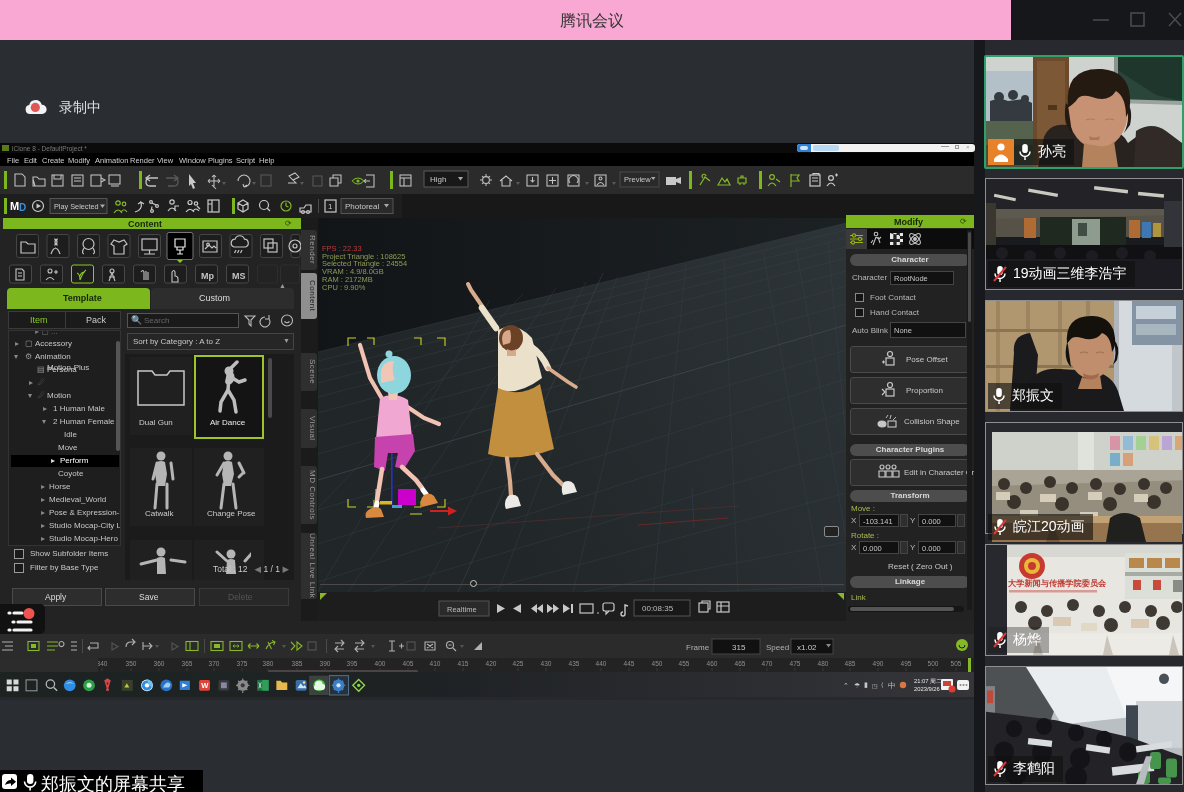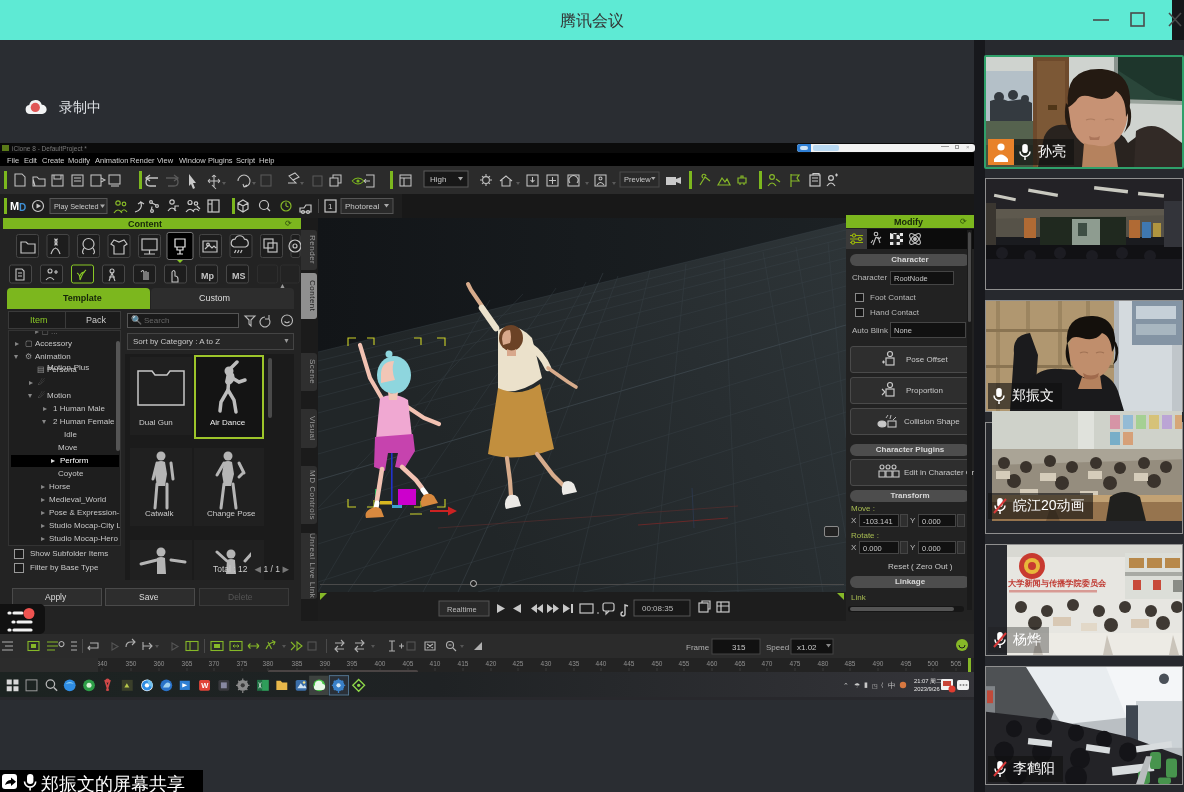--- a/index.html
+++ b/index.html
@@ -1,20 +1,20 @@
 <!DOCTYPE html>
 <html><head>
 <meta charset="utf-8">
 <style>
 html,body{margin:0;padding:0;background:#000;}
 *{box-sizing:border-box;}
 #app{position:relative;width:1184px;height:792px;overflow:hidden;font-family:"Liberation Sans",sans-serif;background:#16171a;}
 .abs{position:absolute;}
 
-#titlebar{left:0;top:0;width:1172px;height:40px;background:#5eead4;}
+#titlebar{left:0;top:0;width:1011px;height:40px;background:#f9a8d4;}
 #titlebar .t{left:560px;top:11px;font-size:16px;color:#333;}
 
 #mainbg{left:0;top:40px;width:974px;height:752px;background:#2a2d32;}
 #sharebg{left:0;top:143px;width:974px;height:557px;background:#232323;}
 #sidebar{left:974px;top:40px;width:210px;height:752px;background:#27292e;}
 .vtab{left:0;width:16px;background:#2f2f2f;border-radius:0 3px 3px 0;color:#9a9a9a;font-size:8px;writing-mode:vertical-rl;text-align:center;letter-spacing:0.5px;}
 .vtab.sel{background:#8f8f8f;color:#1d1d1d;}
 .mysec{left:4px;width:120px;height:12px;background:#4d4d4d;border-radius:6px;color:#d8d8d8;font-size:8px;font-weight:bold;text-align:center;line-height:12px;}
 .mybtn{left:4px;width:120px;height:27px;background:#2e2e2e;border:1px solid #4a4a4a;border-radius:3px;}
 .fld{background:#111;border:1px solid #454545;color:#c8c8c8;font-size:7.5px;line-height:13px;padding-left:3px;}
@@ -449,20 +449,21 @@
       </g>
       <g stroke="#49545c" stroke-width="0.7" opacity="0.55">
         <path d="M0 262 L528 107"></path>
           <path d="M140 374 L285 55"></path>
       </g>
       <path d="M120 310 L420 288" stroke="#5a2e2e" stroke-width="0.8" opacity="0.8"></path>
       <path d="M320 307 L410 300" stroke="#702828" stroke-width="1" opacity="0.9"></path>
       <path d="M374 270 L376 310" stroke="#2e3e5a" stroke-width="0.8" opacity="0.8"></path>
     </svg>
     
+    <div class="abs" style="left:4px;top:27px;font-size:7.5px;line-height:7.7px;color:#8f9a55;"><span style="color:#c03a3a;">FPS : 22.33</span><br>Project Triangle : 108625<br>Selected Triangle : 24554<br>VRAM : 4.9/8.0GB<br>RAM : 2172MB<br>CPU : 9.90%</div>
     
     <svg class="abs" style="left:0;top:0" width="528" height="374" viewBox="0 0 528 374">
 
       <g stroke="#cdd228" stroke-width="1.1" fill="none">
         <path d="M30 128 v-8 h8"></path>
           <path d="M119 120 h8 v8"></path>
           <path d="M30 281 v8 h8"></path>
           <path d="M127 281 v8 h-8"></path>
         <path d="M49 120 h7 v7"></path>
           <path d="M96 120 h7 v7"></path>
@@ -911,20 +912,28 @@
           <circle cx="44" cy="77" r="6"></circle>
           <circle cx="74" cy="74" r="6"></circle>
           <circle cx="106" cy="77" r="6"></circle>
           <circle cx="136" cy="74" r="6"></circle>
           <circle cx="164" cy="77" r="6"></circle>
         <rect x="0" y="80" width="196" height="30"></rect>
       </g>
       <rect x="178" y="22" width="18" height="46" fill="#33343a"></rect>
       <rect x="0" y="24" width="10" height="42" fill="#3a3630"></rect>
     </svg>
+    <div class="chip">
+      <svg width="16" height="18" viewBox="0 0 16 18" style="margin-right:5px">
+          <rect x="5.2" y="1" width="5.6" height="9" rx="2.8" fill="#fff"></rect>
+          <path d="M3 8.5 a5 5 0 0 0 10 0 M8 14 l0 3" stroke="#fff" stroke-width="1.5" fill="none"></path>
+          <path d="M2 16 L14 2" stroke="#d83a3a" stroke-width="2"></path>
+        </svg>
+      19动画三维李浩宇
+    </div>
   </div>
 
   <div class="abs tbord" style="top:300px;"></div>
   <div class="abs tile" style="top:301px;">
     <svg width="196" height="110" viewBox="0 0 196 110">
       <rect width="196" height="110" fill="#b09770"></rect>
       <g fill="#9c8560">
           <rect x="10" y="0" width="4" height="110"></rect>
           <rect x="40" y="0" width="4" height="110"></rect>
           <rect x="72" y="0" width="4" height="110"></rect>
@@ -953,21 +962,21 @@
     <div class="chip">
       <svg width="14" height="18" viewBox="0 0 14 18" style="margin-right:6px">
           <rect x="4.2" y="1" width="5.6" height="9" rx="2.8" fill="#fff"></rect>
           <path d="M2 8.5 a5 5 0 0 0 10 0 M7 14 l0 3" stroke="#fff" stroke-width="1.5" fill="none"></path>
         </svg>
       郑振文
     </div>
   </div>
 
   <div class="abs tbord" style="top:422px;"></div>
-  <div class="abs tile" style="top:411px;padding-left:6px;">
+  <div class="abs tile" style="top:432px;padding-left:6px;">
     <svg width="196" height="110" viewBox="0 0 196 110">
       <rect width="196" height="110" fill="#cfd2ca"></rect>
       <rect x="86" y="0" width="16" height="46" fill="#e0e2dc"></rect>
       <g opacity="0.85">
         <rect x="118" y="4" width="10" height="14" fill="#d88aa0"></rect>
           <rect x="131" y="4" width="10" height="14" fill="#8ab8d8"></rect>
           <rect x="144" y="4" width="10" height="14" fill="#9ed08a"></rect>
           <rect x="157" y="4" width="10" height="14" fill="#d8c06a"></rect>
           <rect x="170" y="4" width="10" height="14" fill="#b89ed8"></rect>
           <rect x="183" y="4" width="10" height="14" fill="#d8a06a"></rect>

